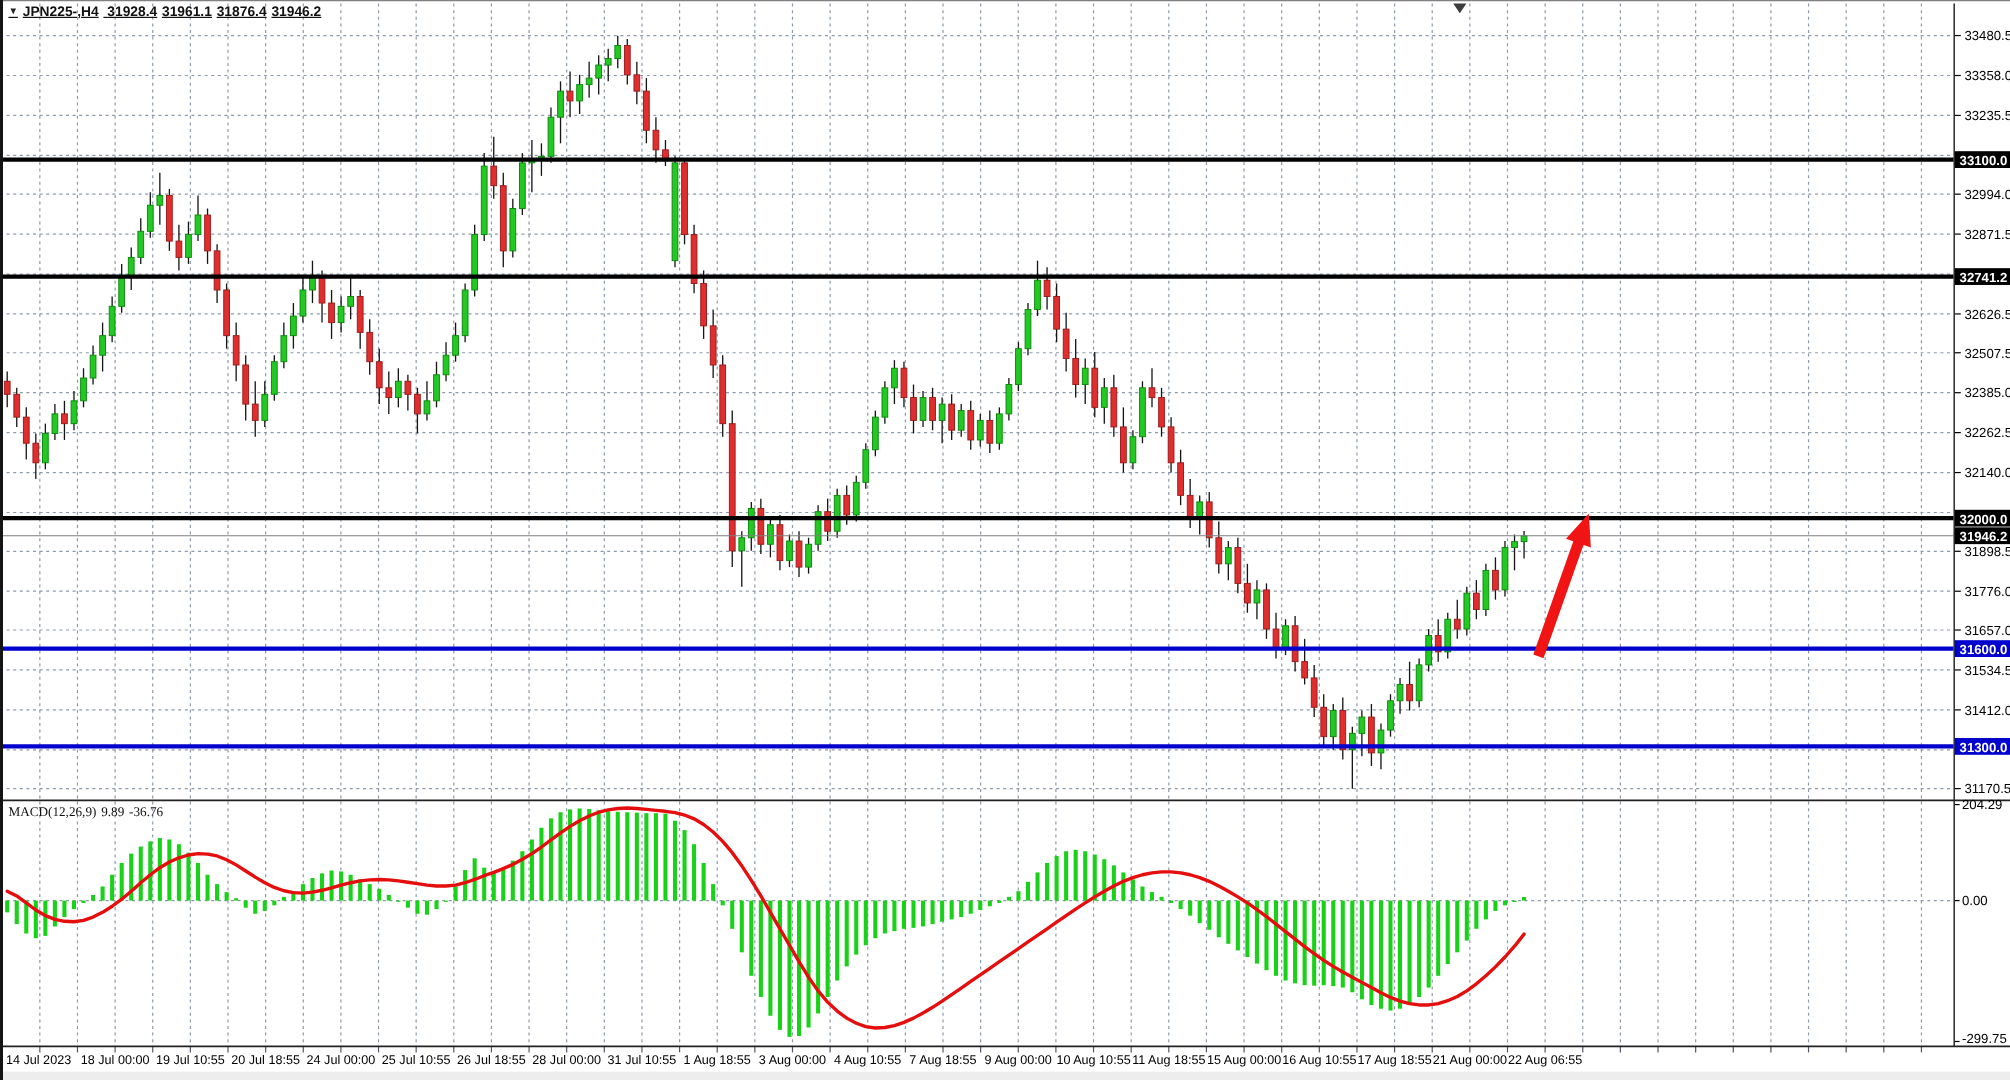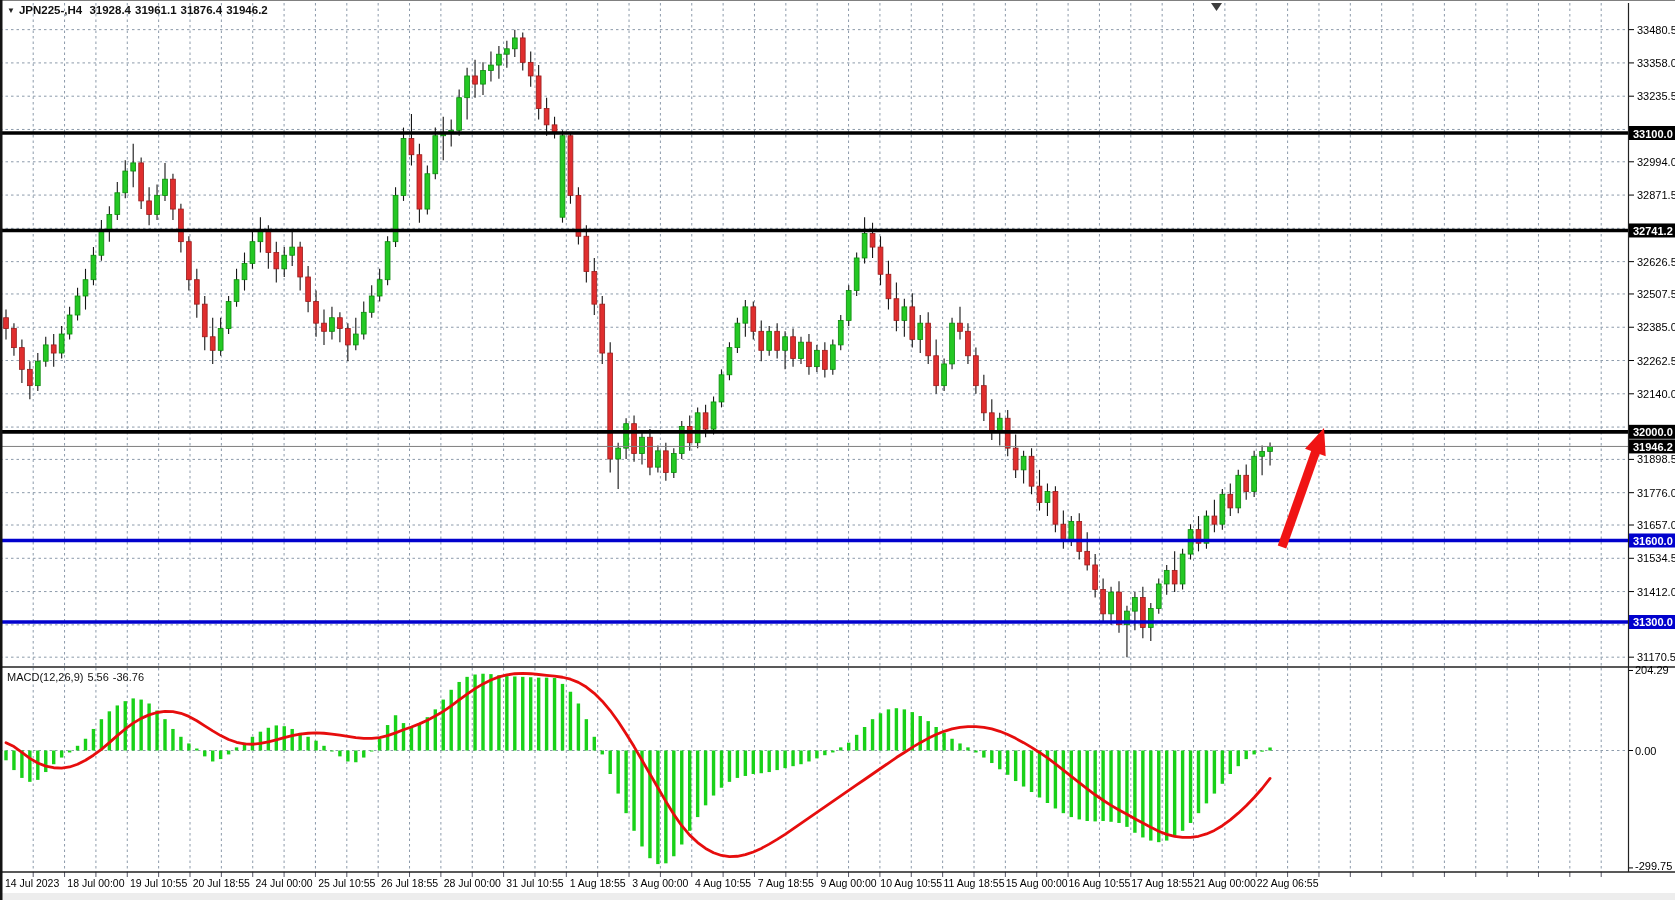--- a/index.html
+++ b/index.html
@@ -1,23 +1,23 @@
 <!DOCTYPE html>
 <html><head>
 <meta charset="utf-8">
 <style>
   html,body{margin:0;padding:0;background:#fff;}
   .window{position:relative;width:1675px;height:900px;background:#fff;overflow:hidden;
           font-family:"Liberation Sans",sans-serif;}
   .chart-title{position:absolute;left:7px;top:4px;font-size:11.5px;font-weight:700;color:#111;
-               letter-spacing:0;white-space:nowrap;z-index:5;}
+               letter-spacing:0;white-space:nowrap;z-index:5;text-decoration:underline;}
   .chart-title .tri{font-size:8px;position:relative;top:-1px;margin-right:4px;color:#222;}
   .chart-title span{margin-right:4px;}
   .macd-title{position:absolute;left:7px;top:671px;font-size:11px;color:#111;z-index:5;white-space:nowrap;}
-  .macd-title span{margin-right:4px;}
+  .macd-title span{margin-right:4px;font-family:Liberation Serif, serif;}
   svg{display:block;}
 </style>
 </head>
 <body>
 
 <div class="window">
 
   <svg width="1675" height="900" viewBox="0 0 1675 900">
     <g>
         <line x1="33.2" y1="3" x2="33.2" y2="666" stroke="#8C9AAA" stroke-width="1" stroke-dasharray="2.5 3"></line>
@@ -779,16 +779,16 @@
         <polygon points="1211,3 1222,3 1216.5,11" fill="#3c3c3c"></polygon>
       </g>
   </svg>
 
   <div class="chart-title">
     <span class="tri">▼</span><span>JPN225-,H4</span>
     <span>31928.4</span><span>31961.1</span><span>31876.4</span><span>31946.2</span>
   </div>
 
   <div class="macd-title">
-    <span>MACD(12,26,9)</span><span>5.56</span><span>-36.76</span>
+    <span>MACD(12,26,9)</span><span>9.89</span><span>-36.76</span>
   </div>
 
 </div>
 
 </body></html>

